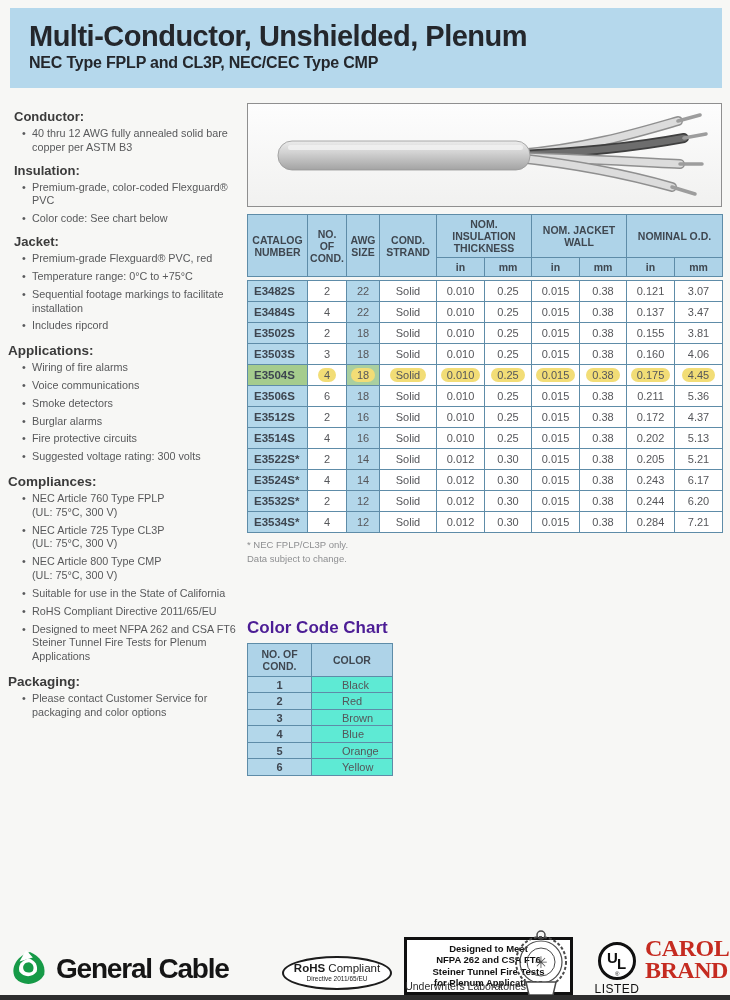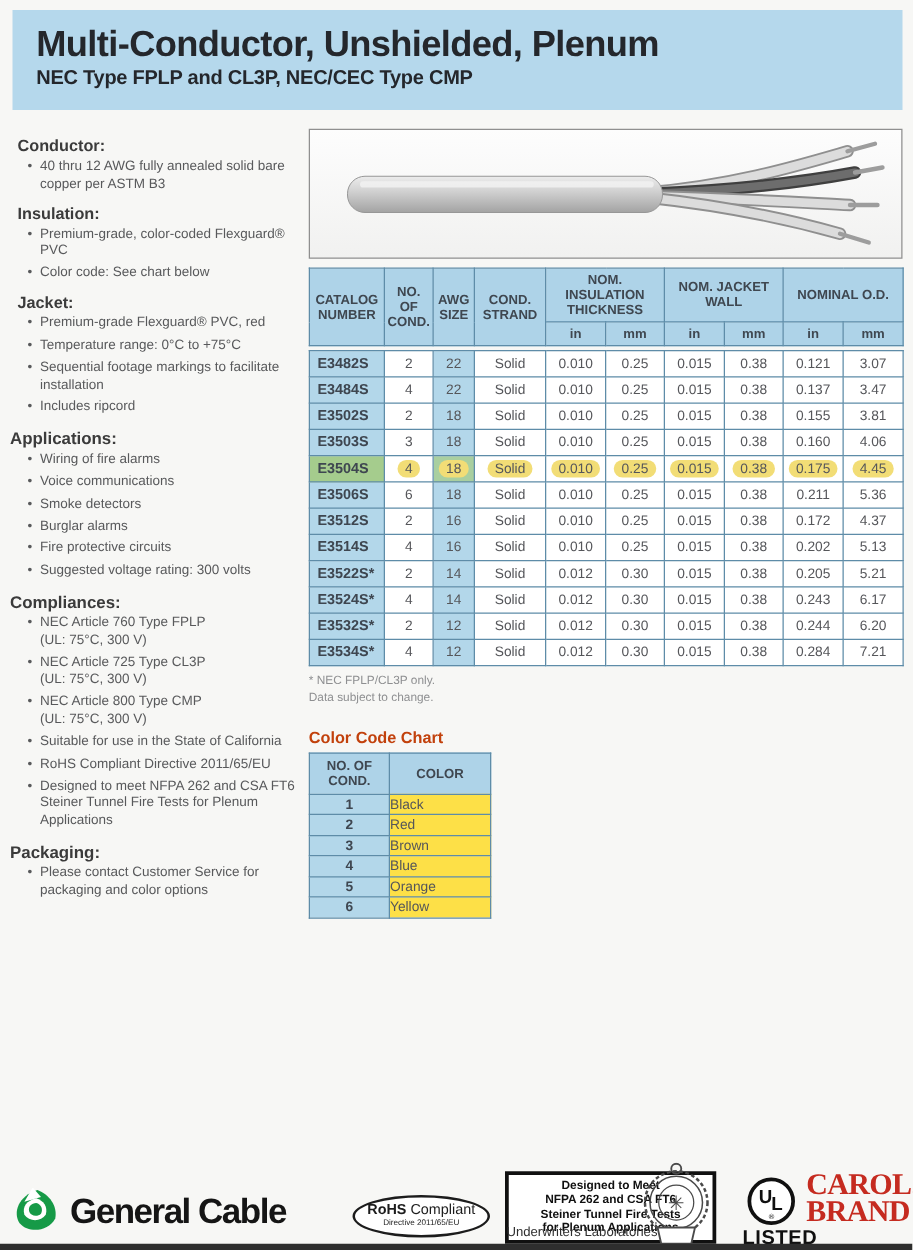--- a/index.html
+++ b/index.html
@@ -50,27 +50,27 @@
   .spec-body { margin-top: 3px; }
   .spec td { font-size: 11px; color: #55565a; text-align: center; padding: 3px 2px; background: #fff; height: 21px; }
   .spec td.cat { background: #b3d7ea; font-weight: bold; color: #3e4650; font-size: 11.5px; text-align: left; padding-left: 6px; }
   .spec td.awg { background: #b3d7ea; }
   .spec tr.hl td:not(.cat) span { background: #f2dd76; border-radius: 7px; padding: 1px 6px; }
   .spec tr.hl td.cat { background: #a5cc8d; }
   .spec tr.hl td.awg { background: #a9cfa0; }
   .foot-notes { margin-top: 5px; font-size: 9.5px; color: #8e8f91; line-height: 1.45; }
 
   
-  .cc-title { font-size: 13px; font-weight: bold; color: #c2410c; margin: 16px 0 5px 0; }
+  .cc-title { font-size: 17px; font-weight: bold; color: #4c1d95; margin: 52px 0 5px 0; }
   .cc { width: 145px; }
   .cc th, .cc td { border: 1px solid #5e8ca8; }
   .cc th { background: #aed3e8; color: #3f4750; font-size: 10.5px; font-weight: bold; white-space: pre-line; padding: 4px 2px; text-align: center; line-height: 1.15; }
   .cc td { font-size: 11px; height: 16.5px; padding: 1px 2px; }
   .cc td.n { background: #b3d7ea; font-weight: bold; color: #3e4650; text-align: center; width: 64px; }
-  .cc td.c { background: #fde047; color: #55565a; padding-left: 0; }
+  .cc td.c { background: #5eead4; color: #55565a; padding-left: 30px; }
 
   
   .gc-logo { position: absolute; left: 10px; top: 950px; display: flex; align-items: center; }
   .gc-logo .txt { font-size: 28px; font-weight: bold; color: #151515; letter-spacing: -1.2px; margin-left: 8px; }
   .rohs {
     position: absolute; left: 282px; top: 956px; width: 110px; height: 34px;
     border: 2px solid #1c1c1c; border-radius: 50%; text-align: center; padding-top: 4px; background: #fff;
   }
   .rohs .l1 { font-size: 11.5px; color: #1c1c1c; }
   .rohs .l1 b { font-weight: bold; }
@@ -84,21 +84,21 @@
   .ul-inc { position: absolute; left: 388px; top: 980px; width: 175px; text-align: center; font-size: 10.5px; color: #2e2e2e; }
   .seal { position: absolute; left: 510px; top: 930px; }
   .ul-badge { position: absolute; left: 594px; top: 942px; width: 46px; text-align: center; }
   .ul-circle {
     width: 38px; height: 38px; border: 3px solid #101010; border-radius: 50%;
     margin: 0 auto; position: relative; background: #fff;
   }
   .ul-circle .u { position: absolute; left: 6px; top: 4px; font-size: 15px; font-weight: bold; color: #101010; }
   .ul-circle .l { position: absolute; left: 16px; top: 10px; font-size: 15px; font-weight: bold; color: #101010; }
   .ul-circle .r { position: absolute; left: 14px; bottom: 0px; font-size: 6px; color: #101010; }
-  .ul-listed { font-size: 16px; font-weight: bold; color: #101010; margin-top: 2px; letter-spacing: 0.5px; }
+  .ul-listed { font-size: 12px; font-weight: normal; color: #101010; margin-top: 2px; letter-spacing: 0.5px; }
   .carol { position: absolute; left: 645px; top: 937px; font-family: "Liberation Serif", serif; font-weight: bold; color: #c52b20; line-height: 0.92; }
   .carol .c1, .carol .c2 { font-size: 24px; letter-spacing: -0.5px; }
   .bottom-bar { position: absolute; left: 0; bottom: 0; width: 730px; height: 5px; background: #2e2e2e; }
 </style>
 </head>
 <body>
 
 <header class="hdr">
   <h1>Multi-Conductor, Unshielded, Plenum</h1>
   <h2>NEC Type FPLP and CL3P, NEC/CEC Type CMP</h2>

